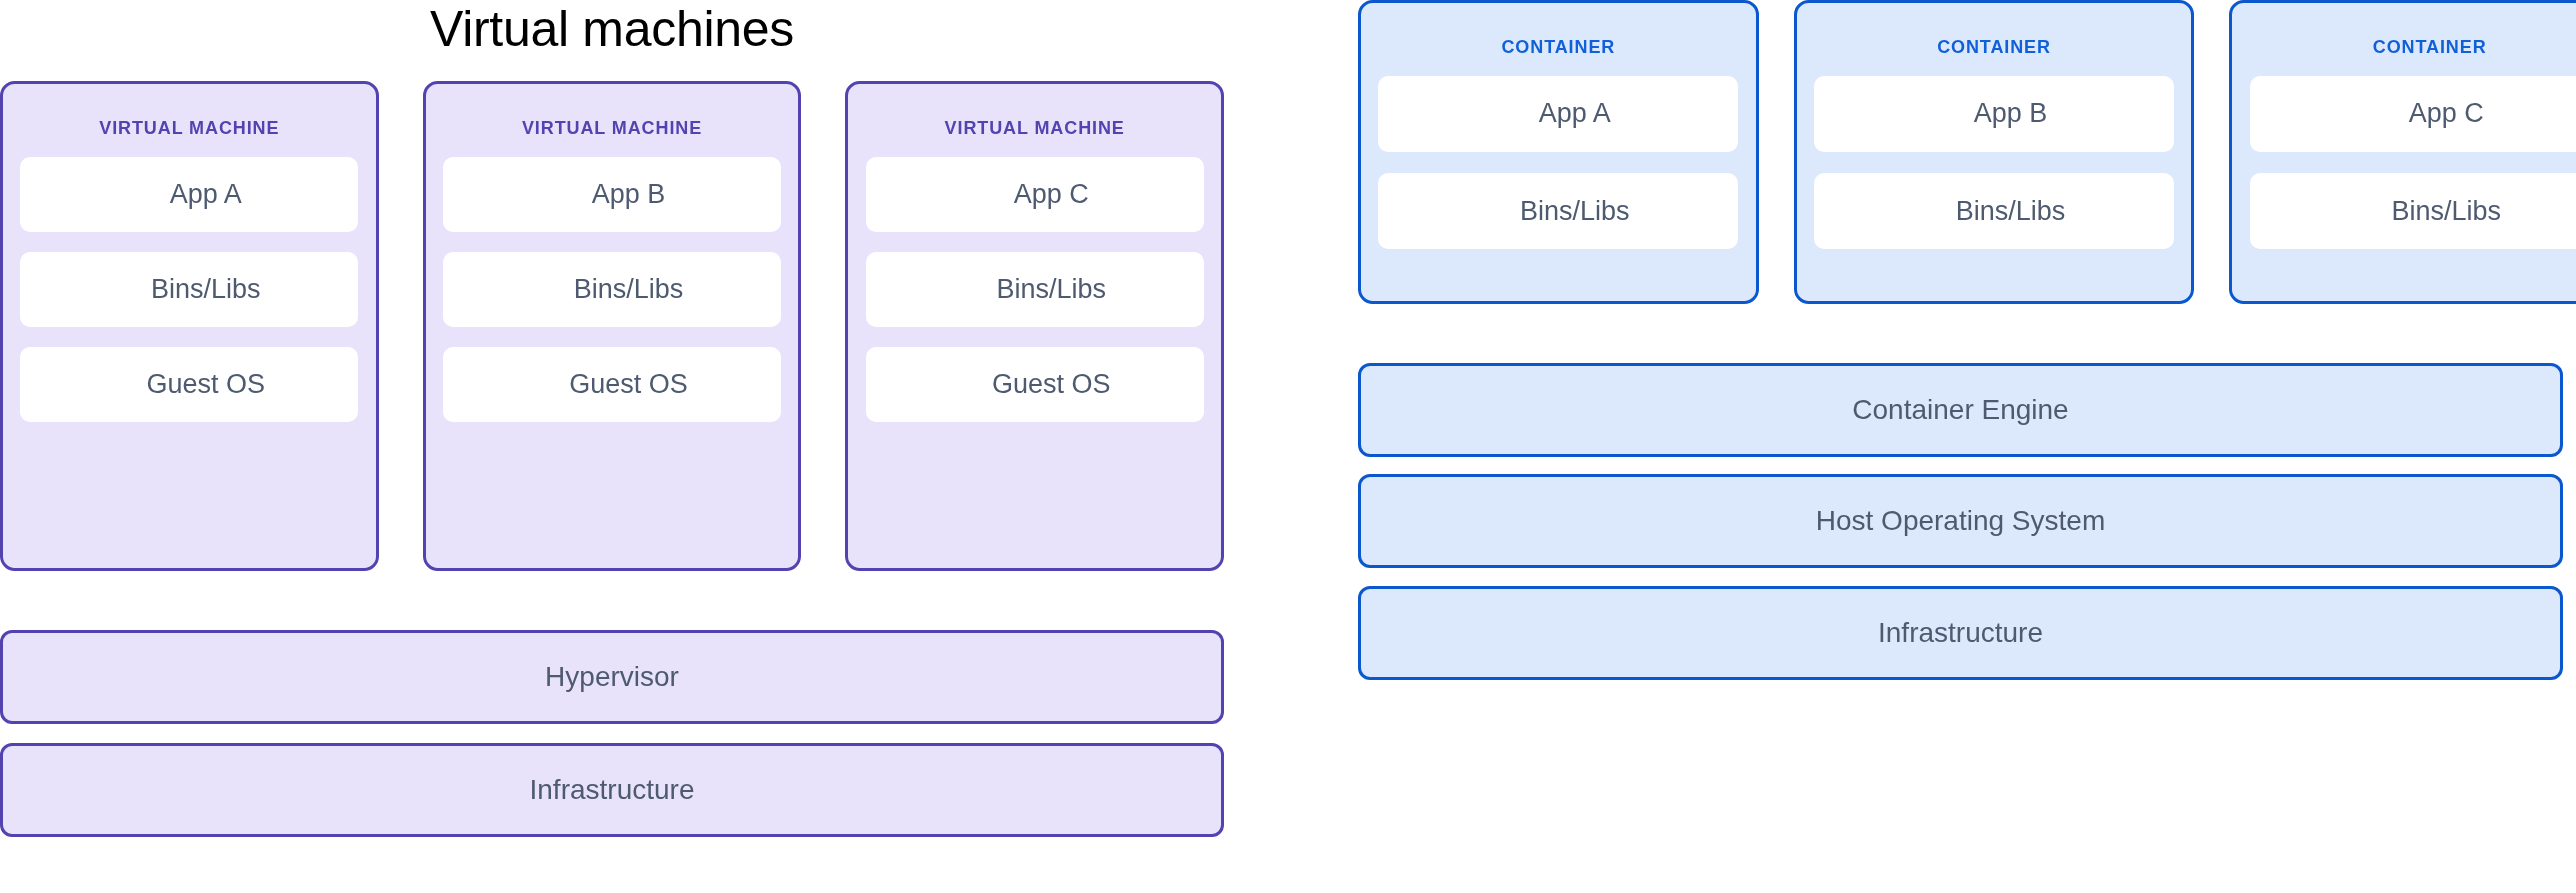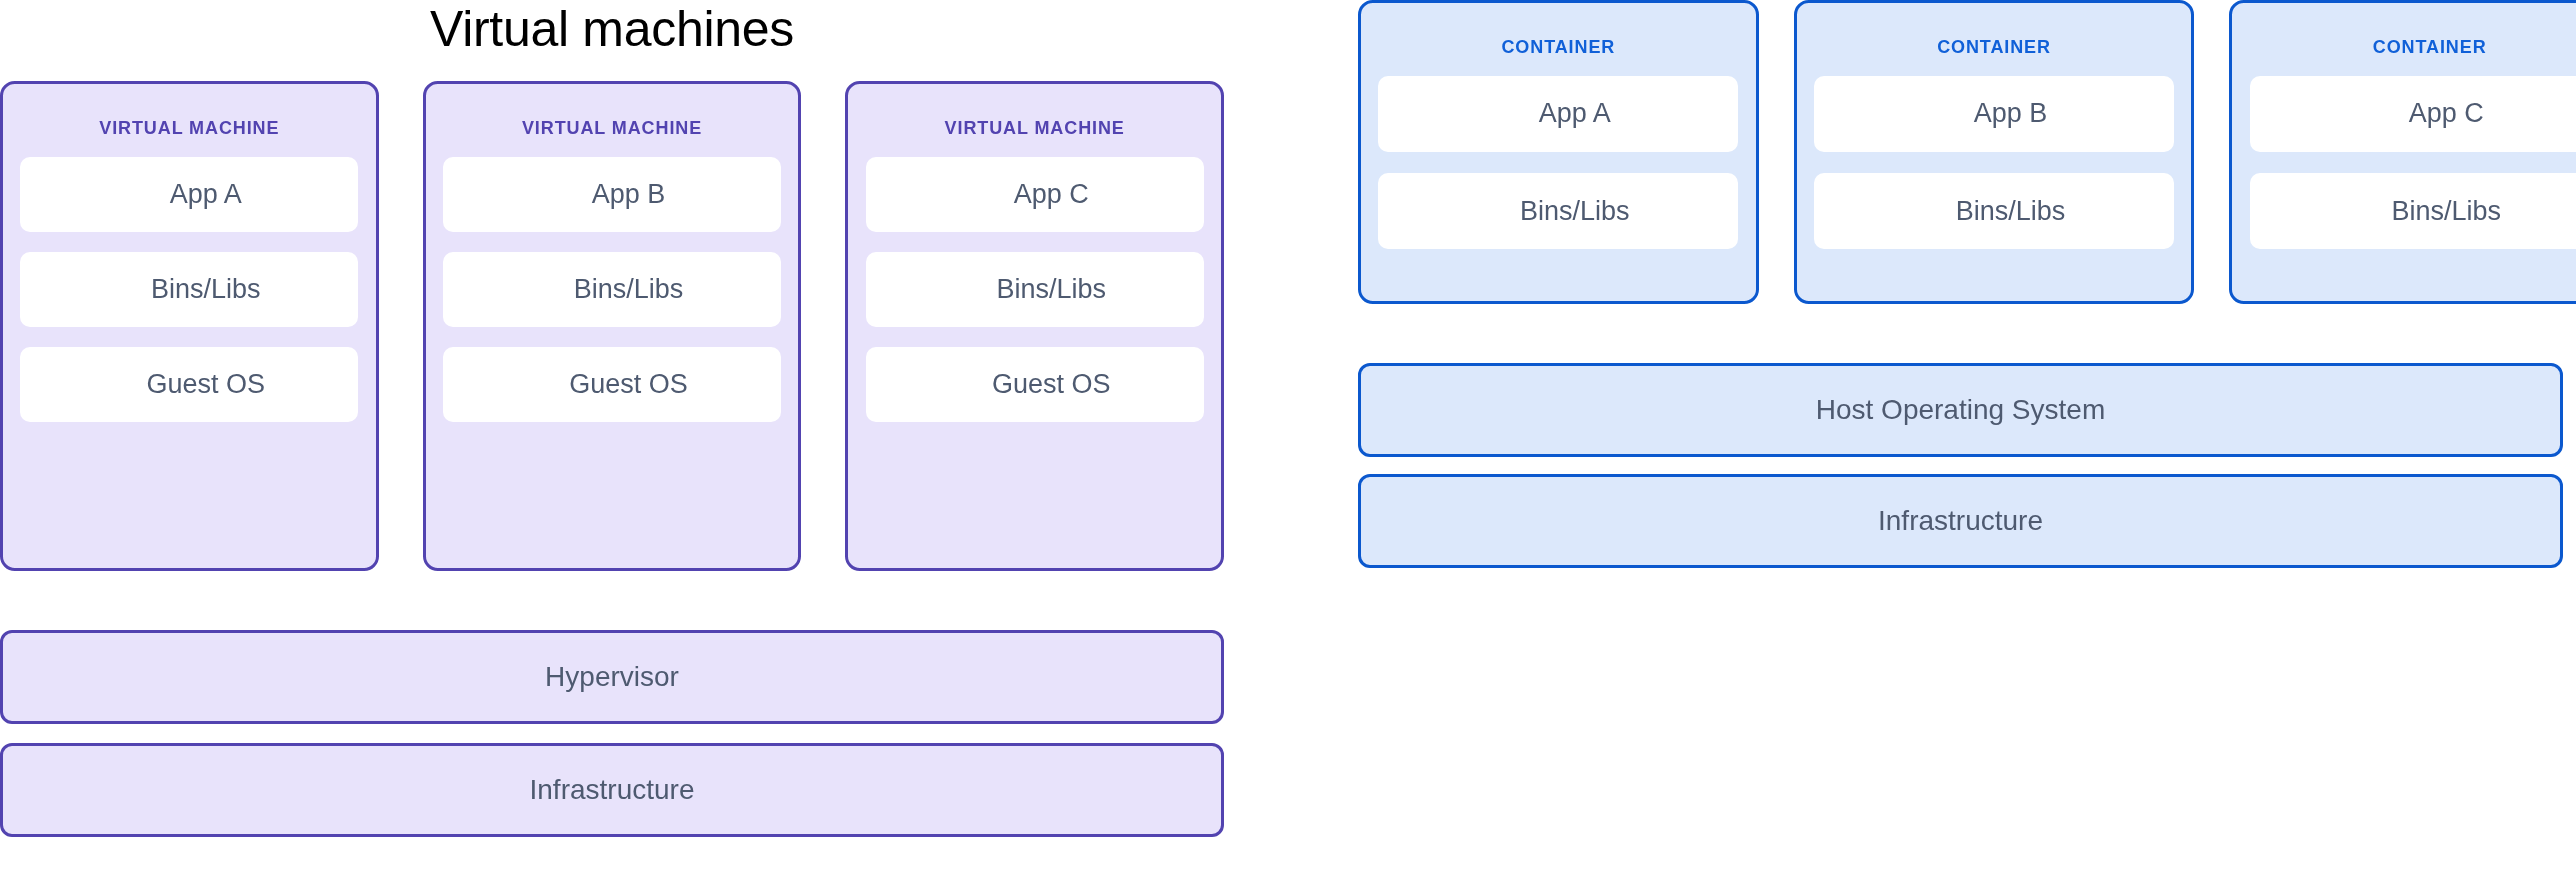--- a/index.html
+++ b/index.html
@@ -190,20 +190,21 @@
 
       <div class="unit-card container">
         <div class="unit-label">CONTAINER</div>
         <div class="layer-box">App C</div>
         <div class="layer-box">Bins/Libs</div>
       </div>
 
     </div>
 
     <div class="stack-bars" style="margin-top:59px;">
+      <div class="stack-bar container" style="margin-bottom:17.4px;">Container Engine</div>
       <div class="stack-bar container" style="margin-bottom:17.4px;text-align:right;">Host Operating System</div>
       <div class="stack-bar container">Infrastructure</div>
     </div>
 
   </div>
 
 </div>
 
 
 </body></html>

